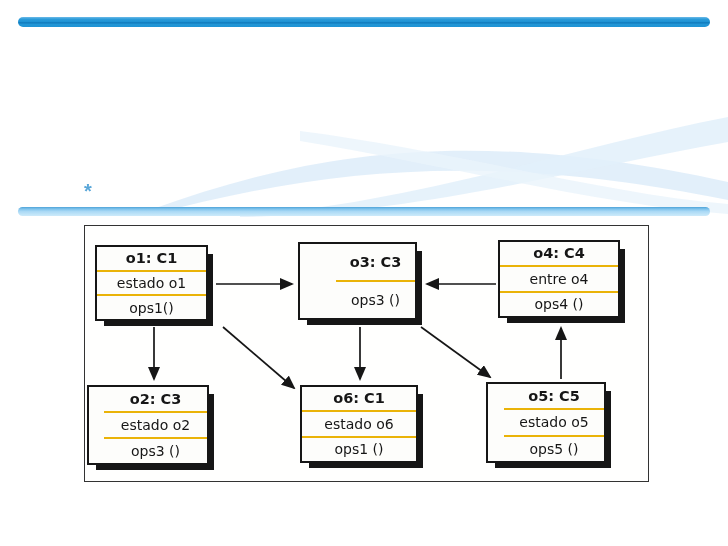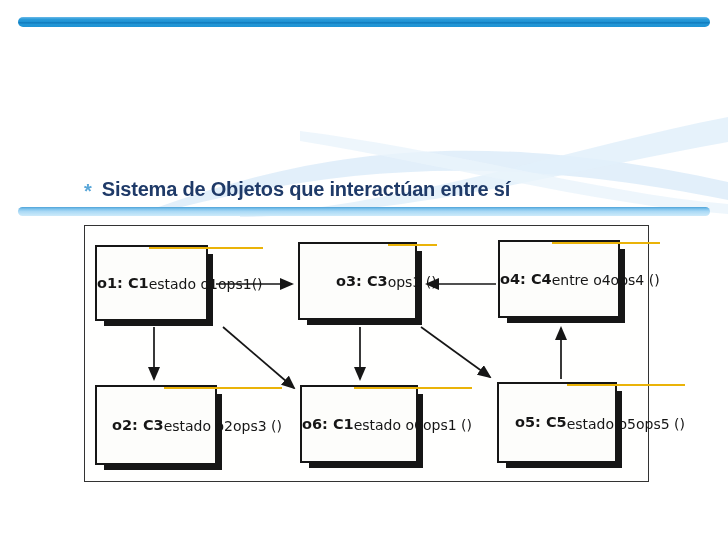--- a/index.html
+++ b/index.html
@@ -34,52 +34,51 @@
   }
   
   .figure-frame{
     position:absolute;left:84px;top:225px;width:565px;height:257px;
     border:1.5px solid #333;background:#fffffe;box-sizing:border-box;
   }
   .obox{
     position:absolute;box-sizing:border-box;
     border:2px solid #161616;background:#fdfdfb;
     box-shadow:7px 7px 0 -2px #161616;
-    display:flex;flex-direction:row;
+    display:flex;flex-direction:column;
     font-family:"DejaVu Sans", sans-serif;color:#161616;
   }
   .obox-title,.obox-row{
     flex:1;display:flex;align-items:center;justify-content:center;
     font-size:14px;line-height:1;box-sizing:border-box;white-space:nowrap;
   }
   .obox-title{font-weight:bold;font-size:14.5px;}
   .obox-row{border-top:2px solid #eab308;font-weight:400;}
   #box-o1{left:95px; top:245px;width:113px;height:76px;}
   #box-o3{left:298px;top:242px;width:119px;height:78px;padding-left:36px;}
   #box-o4{left:498px;top:240px;width:122px;height:78px;}
-  #box-o2{left:95px; top:385px;width:122px;height:80px;padding-left:15px;}
+  #box-o2{left:87px; top:385px;width:122px;height:80px;padding-left:15px;}
   #box-o6{left:300px;top:385px;width:118px;height:78px;}
-  #box-o5{left:497px;top:382px;width:120px;height:81px;padding-left:16px;}
+  #box-o5{left:486px;top:382px;width:120px;height:81px;padding-left:16px;}
   .edges{position:absolute;left:0;top:0;pointer-events:none;}
   .edges line{stroke:#161616;stroke-width:1.7;}
 </style>
 </head>
 <body>
 
 <div class="top-bar"></div>
 
 <svg class="swoosh" width="728" height="546" viewBox="0 0 728 546">
   <path d="M150,210 C320,148 480,128 728,182 L728,200 C480,150 320,170 150,215 Z" fill="#d3e7f7" opacity="0.65"></path>
   <path d="M240,216 C420,202 560,150 728,117 L728,142 C560,172 420,214 240,217 Z" fill="#e2f0fa" opacity="0.85"></path>
   <path d="M300,131 C450,150 600,193 728,204 L728,214 C600,205 450,166 300,141 Z" fill="#eaf4fb" opacity="0.8"></path>
 </svg>
 
 <div class="title-row">
   <span class="bullet">*</span>
-  <span class="title-text">Sistema de Objetos que interactúan entre sí</span>
 </div>
 
 <div class="divider-bar"></div>
 
 <div class="figure-frame"></div>
 
 <div class="obox" id="box-o1">
   <div class="obox-title">o1: C1</div>
   <div class="obox-row">estado o1</div>
   <div class="obox-row">ops1()</div>

